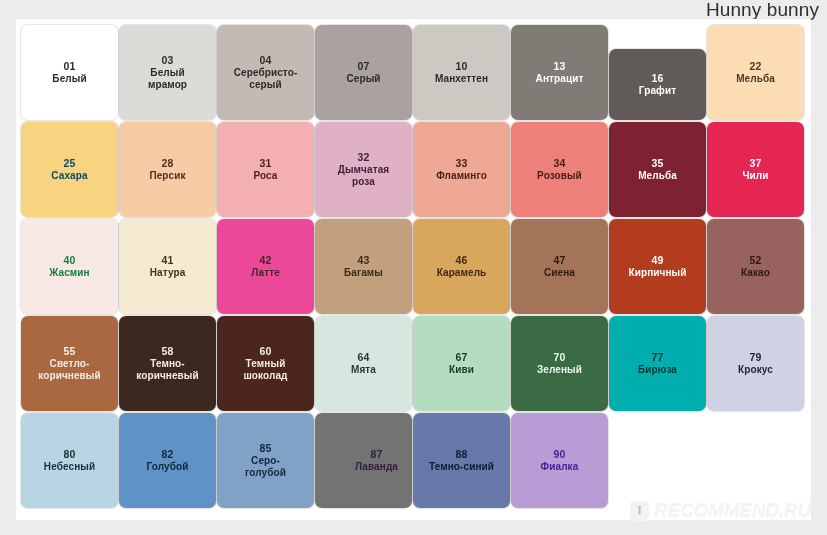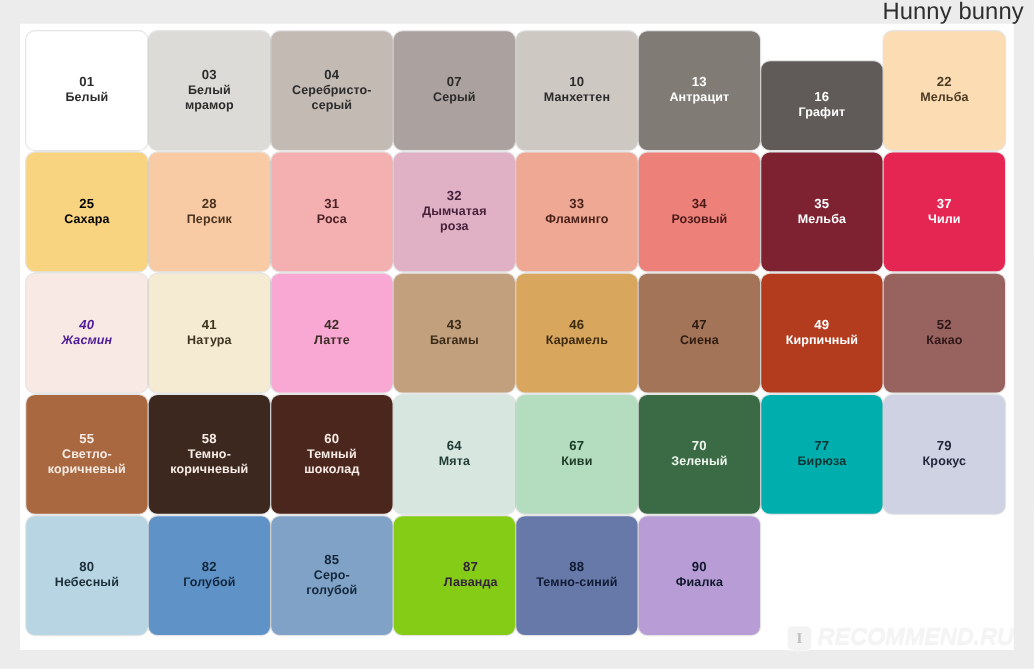--- a/index.html
+++ b/index.html
@@ -173,21 +173,21 @@
         <div class="sw-name">Антрацит</div>
       </div>
       <div class="swatch" style="background: rgb(96, 90, 89); color: rgb(255, 255, 255); margin-top: 24px;">
         <div class="sw-code">16</div>
         <div class="sw-name">Графит</div>
       </div>
       <div class="swatch" style="background: rgb(251, 220, 179); color: rgb(74, 58, 36);">
         <div class="sw-code">22</div>
         <div class="sw-name">Мельба</div>
       </div>
-      <div class="swatch" style="background: rgb(248, 212, 128); color: #000000;">
+      <div class="swatch" style="background: rgb(248, 212, 128); color: #0c4a6e;">
         <div class="sw-code">25</div>
         <div class="sw-name">Сахара</div>
       </div>
       <div class="swatch" style="background: rgb(248, 203, 164); color: rgb(74, 51, 32);">
         <div class="sw-code">28</div>
         <div class="sw-name">Персик</div>
       </div>
       <div class="swatch" style="background: rgb(244, 175, 176); color: rgb(74, 33, 38);">
         <div class="sw-code">31</div>
         <div class="sw-name">Роса</div>
@@ -206,29 +206,29 @@
         <div class="sw-name">Розовый</div>
       </div>
       <div class="swatch" style="background: rgb(126, 33, 48); color: rgb(255, 255, 255);">
         <div class="sw-code">35</div>
         <div class="sw-name">Мельба</div>
       </div>
       <div class="swatch" style="background: rgb(229, 37, 82); color: rgb(255, 255, 255);">
         <div class="sw-code">37</div>
         <div class="sw-name">Чили</div>
       </div>
-      <div class="swatch" style="background: rgb(248, 233, 228); color: #4c1d95; font-style: italic;">
+      <div class="swatch" style="background: rgb(248, 233, 228); color: #15803d;">
         <div class="sw-code">40</div>
         <div class="sw-name">Жасмин</div>
       </div>
       <div class="swatch" style="background: rgb(244, 235, 210); color: rgb(61, 53, 32);">
         <div class="sw-code">41</div>
         <div class="sw-name">Натура</div>
       </div>
-      <div class="swatch" style="background: #f9a8d4; color: rgb(58, 45, 36); text-align: center;">
+      <div class="swatch" style="background: #ec4899; color: rgb(58, 45, 36); text-align: center;">
         <div class="sw-code">42</div>
         <div class="sw-name">Латте</div>
       </div>
       <div class="swatch" style="background: rgb(194, 160, 125); color: rgb(58, 42, 23);">
         <div class="sw-code">43</div>
         <div class="sw-name">Багамы</div>
       </div>
       <div class="swatch" style="background: rgb(217, 166, 93); color: rgb(60, 42, 18);">
         <div class="sw-code">46</div>
         <div class="sw-name">Карамель</div>
@@ -286,29 +286,29 @@
       </div>
       <div class="swatch" style="background: rgb(95, 147, 200); color: rgb(18, 38, 58);">
         <div class="sw-code">82</div>
         <div class="sw-name">Голубой</div>
       </div>
       <div class="swatch" style="background: rgb(127, 162, 198); color: rgb(20, 38, 58);">
         <div class="sw-code">85</div>
         <div class="sw-name">Серо-
 голубой</div>
       </div>
-      <div class="swatch" style="background: #84cc16; color: rgb(51, 32, 58); padding-left: 26px;">
+      <div class="swatch" style="background: #737373; color: rgb(51, 32, 58); padding-left: 26px;">
         <div class="sw-code">87</div>
         <div class="sw-name">Лаванда</div>
       </div>
       <div class="swatch" style="background: rgb(102, 121, 168); color: rgb(16, 26, 50);">
         <div class="sw-code">88</div>
         <div class="sw-name">Темно-синий</div>
       </div>
-      <div class="swatch" style="background: rgb(183, 156, 213); color: #0f172a;">
+      <div class="swatch" style="background: rgb(183, 156, 213); color: #4c1d95;">
         <div class="sw-code">90</div>
         <div class="sw-name">Фиалка</div>
       </div>
     </div>
 </div>
 
 <div id="watermark">
   <div id="watermark-badge">
     <span id="watermark-badge-letter">I</span>
   </div>

